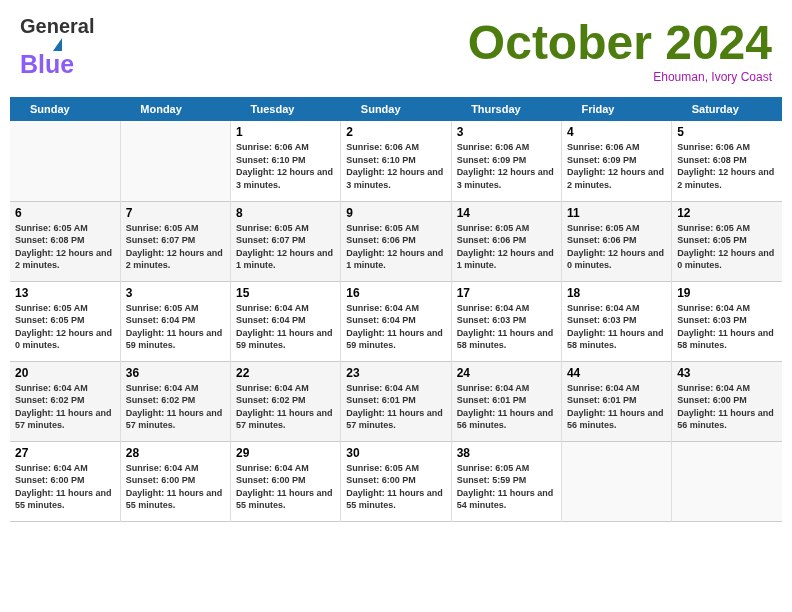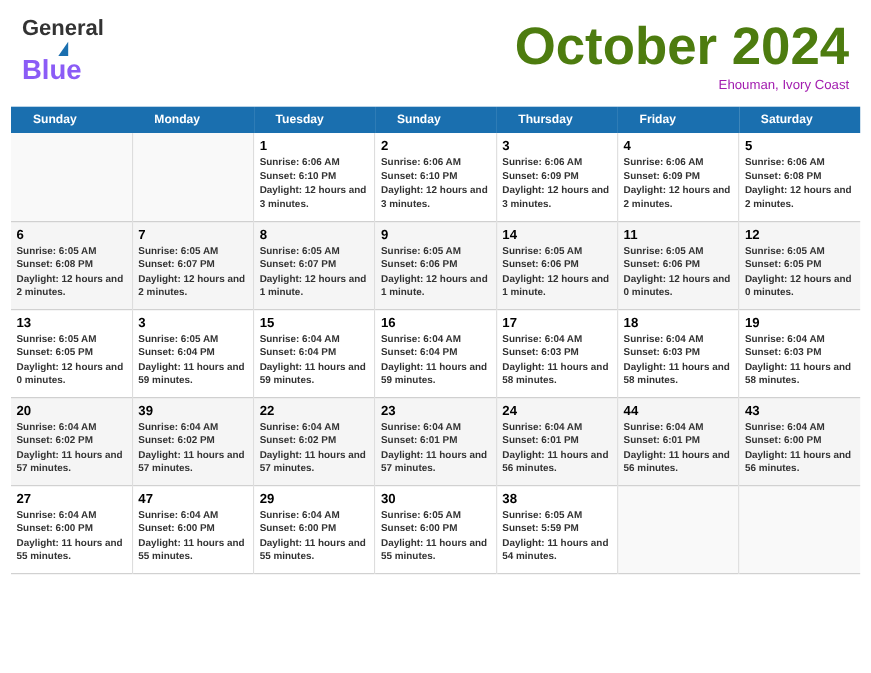--- a/index.html
+++ b/index.html
@@ -240,21 +240,21 @@
         </td>
       </tr>
       <tr>
         <td>
           <span class="day-num">20</span>
           <div class="day-info" style="white-space: pre-line;">Sunrise: 6:04 AM
 Sunset: 6:02 PM
 Daylight: 11 hours and 57 minutes.</div>
         </td>
         <td>
-          <span class="day-num">39</span>
+          <span class="day-num">36</span>
           <div class="day-info" style="white-space: pre-line;">Sunrise: 6:04 AM
 Sunset: 6:02 PM
 Daylight: 11 hours and 57 minutes.</div>
         </td>
         <td>
           <span class="day-num">22</span>
           <div class="day-info" style="white-space: pre-line;">Sunrise: 6:04 AM
 Sunset: 6:02 PM
 Daylight: 11 hours and 57 minutes.</div>
         </td>
@@ -284,21 +284,21 @@
         </td>
       </tr>
       <tr>
         <td>
           <span class="day-num">27</span>
           <div class="day-info" style="white-space: pre-line;">Sunrise: 6:04 AM
 Sunset: 6:00 PM
 Daylight: 11 hours and 55 minutes.</div>
         </td>
         <td>
-          <span class="day-num">47</span>
+          <span class="day-num">28</span>
           <div class="day-info" style="white-space: pre-line;">Sunrise: 6:04 AM
 Sunset: 6:00 PM
 Daylight: 11 hours and 55 minutes.</div>
         </td>
         <td>
           <span class="day-num">29</span>
           <div class="day-info" style="white-space: pre-line;">Sunrise: 6:04 AM
 Sunset: 6:00 PM
 Daylight: 11 hours and 55 minutes.</div>
         </td>

